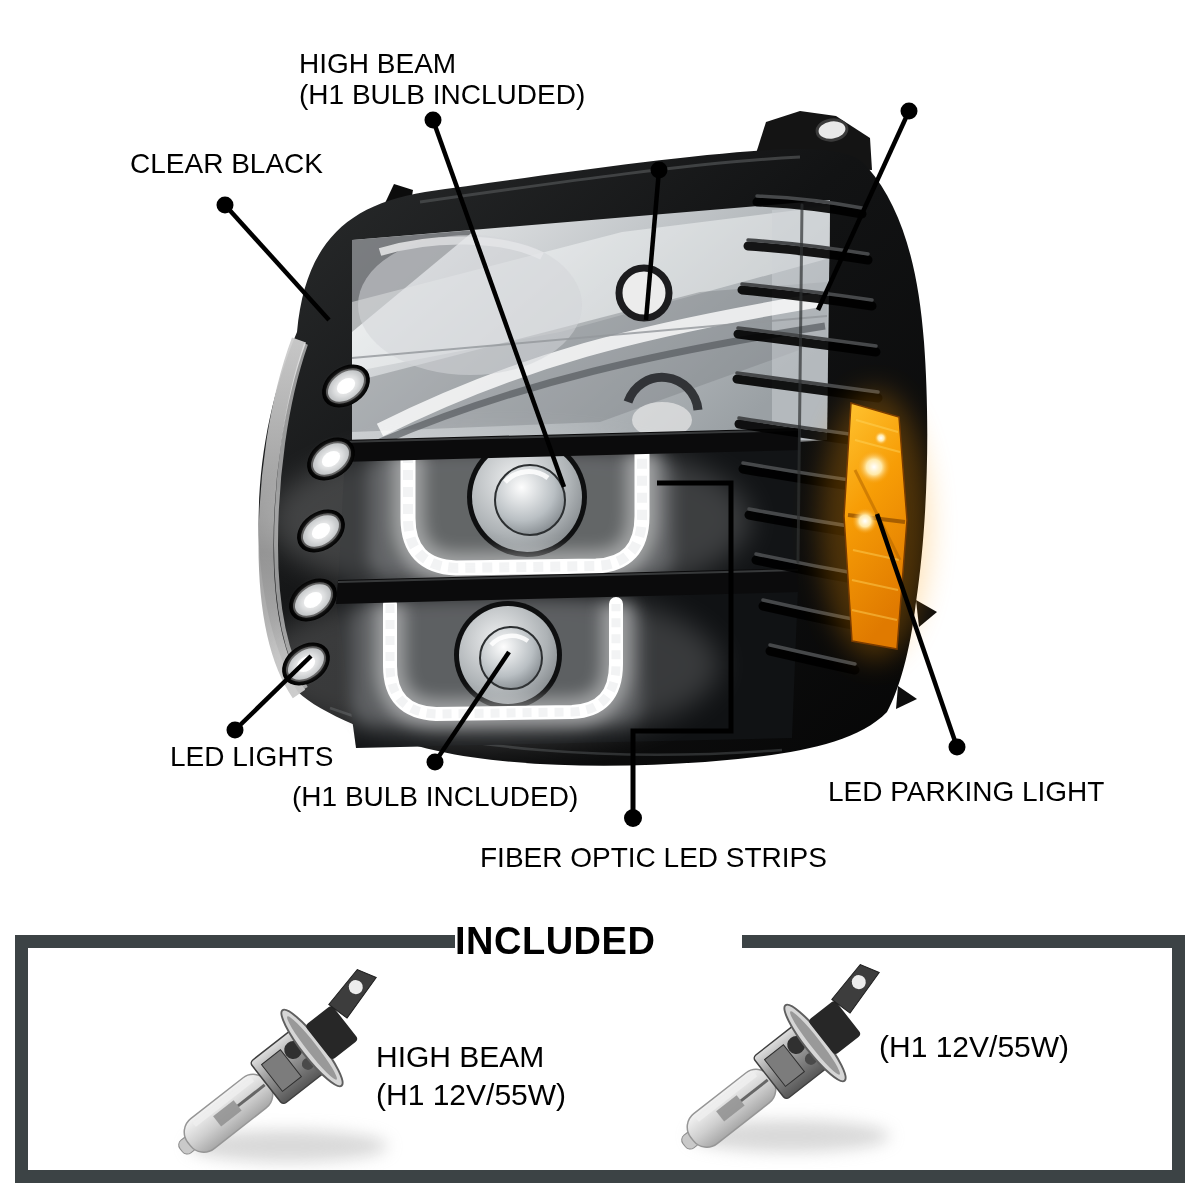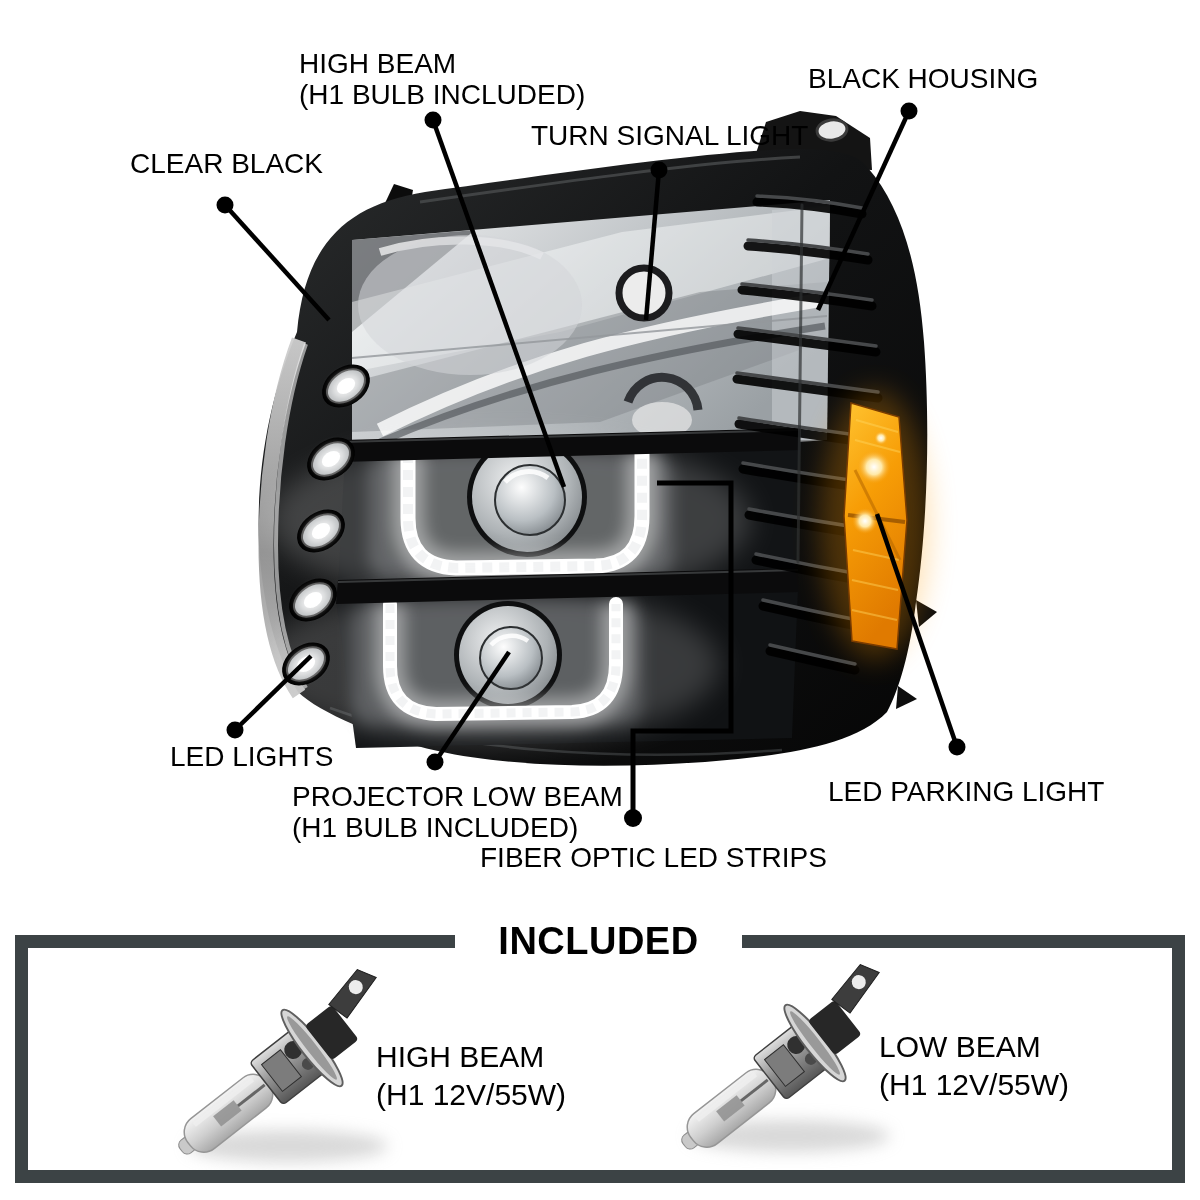--- a/index.html
+++ b/index.html
@@ -4,21 +4,21 @@
 <style>
   html,body{margin:0;padding:0;background:#ffffff;}
   #canvas{position:relative;width:1200px;height:1200px;background:#ffffff;overflow:hidden;
           font-family:"Liberation Sans",sans-serif;}
   #art{position:absolute;left:0;top:0;}
   .callout{position:absolute;color:#000;font-size:28px;line-height:31px;white-space:nowrap;}
   .callout .ln{display:block;}
   .bulb-label{position:absolute;color:#000;font-size:30px;line-height:38px;white-space:nowrap;}
   .bulb-label .ln{display:block;}
   .frame-bar{position:absolute;background:#3c4345;}
-  #included-title{position:absolute;left:455px;top:920px;width:287px;text-align:center;
+  #included-title{position:absolute;left:455px;top:920px;width:287px;
                   font-size:38px;font-weight:bold;color:#000;letter-spacing:0.5px;}
 </style>
 </head>
 <body>
 
 <div id="canvas">
 
   <svg id="art" width="1200" height="1200" viewBox="0 0 1200 1200">
     <defs>
       <filter id="b4" x="-60%" y="-60%" width="220%" height="220%">
@@ -304,31 +304,24 @@
     </g>
   </svg>
 
   <div class="callout" style="left:130px;top:148px">
     <span class="ln">CLEAR BLACK</span>
   </div>
   <div class="callout" style="left:299px;top:48px">
     <span class="ln">HIGH BEAM</span>
     <span class="ln">(H1 BULB INCLUDED)</span>
   </div>
-  <div class="callout" style="left:531px;top:120px">
-    <span class="ln">TURN SIGNAL LIGHT</span>
-  </div>
-  <div class="callout" style="left:808px;top:63px">
-    <span class="ln">BLACK HOUSING</span>
-  </div>
   <div class="callout" style="left:170px;top:741px">
     <span class="ln">LED LIGHTS</span>
   </div>
   <div class="callout" style="left:292px;top:781px">
-    <span class="ln">PROJECTOR LOW BEAM</span>
     <span class="ln">(H1 BULB INCLUDED)</span>
   </div>
   <div class="callout" style="left:828px;top:776px">
     <span class="ln">LED PARKING LIGHT</span>
   </div>
   <div class="callout" style="left:480px;top:842px">
     <span class="ln">FIBER OPTIC LED STRIPS</span>
   </div>
 
   <div class="frame-bar" style="left:15px;top:935px;width:440px;height:13px"></div>
@@ -336,17 +329,16 @@
   <div class="frame-bar" style="left:15px;top:935px;width:13px;height:248px"></div>
   <div class="frame-bar" style="left:1172px;top:935px;width:13px;height:248px"></div>
   <div class="frame-bar" style="left:15px;top:1170px;width:1170px;height:13px"></div>
   <div id="included-title">INCLUDED</div>
 
   <div class="bulb-label" style="left:376px;top:1038px">
     <span class="ln">HIGH BEAM</span>
     <span class="ln">(H1 12V/55W)</span>
   </div>
   <div class="bulb-label" style="left:879px;top:1028px">
-    <span class="ln">LOW BEAM</span>
     <span class="ln">(H1 12V/55W)</span>
   </div>
 
 </div>
 
 </body></html>

